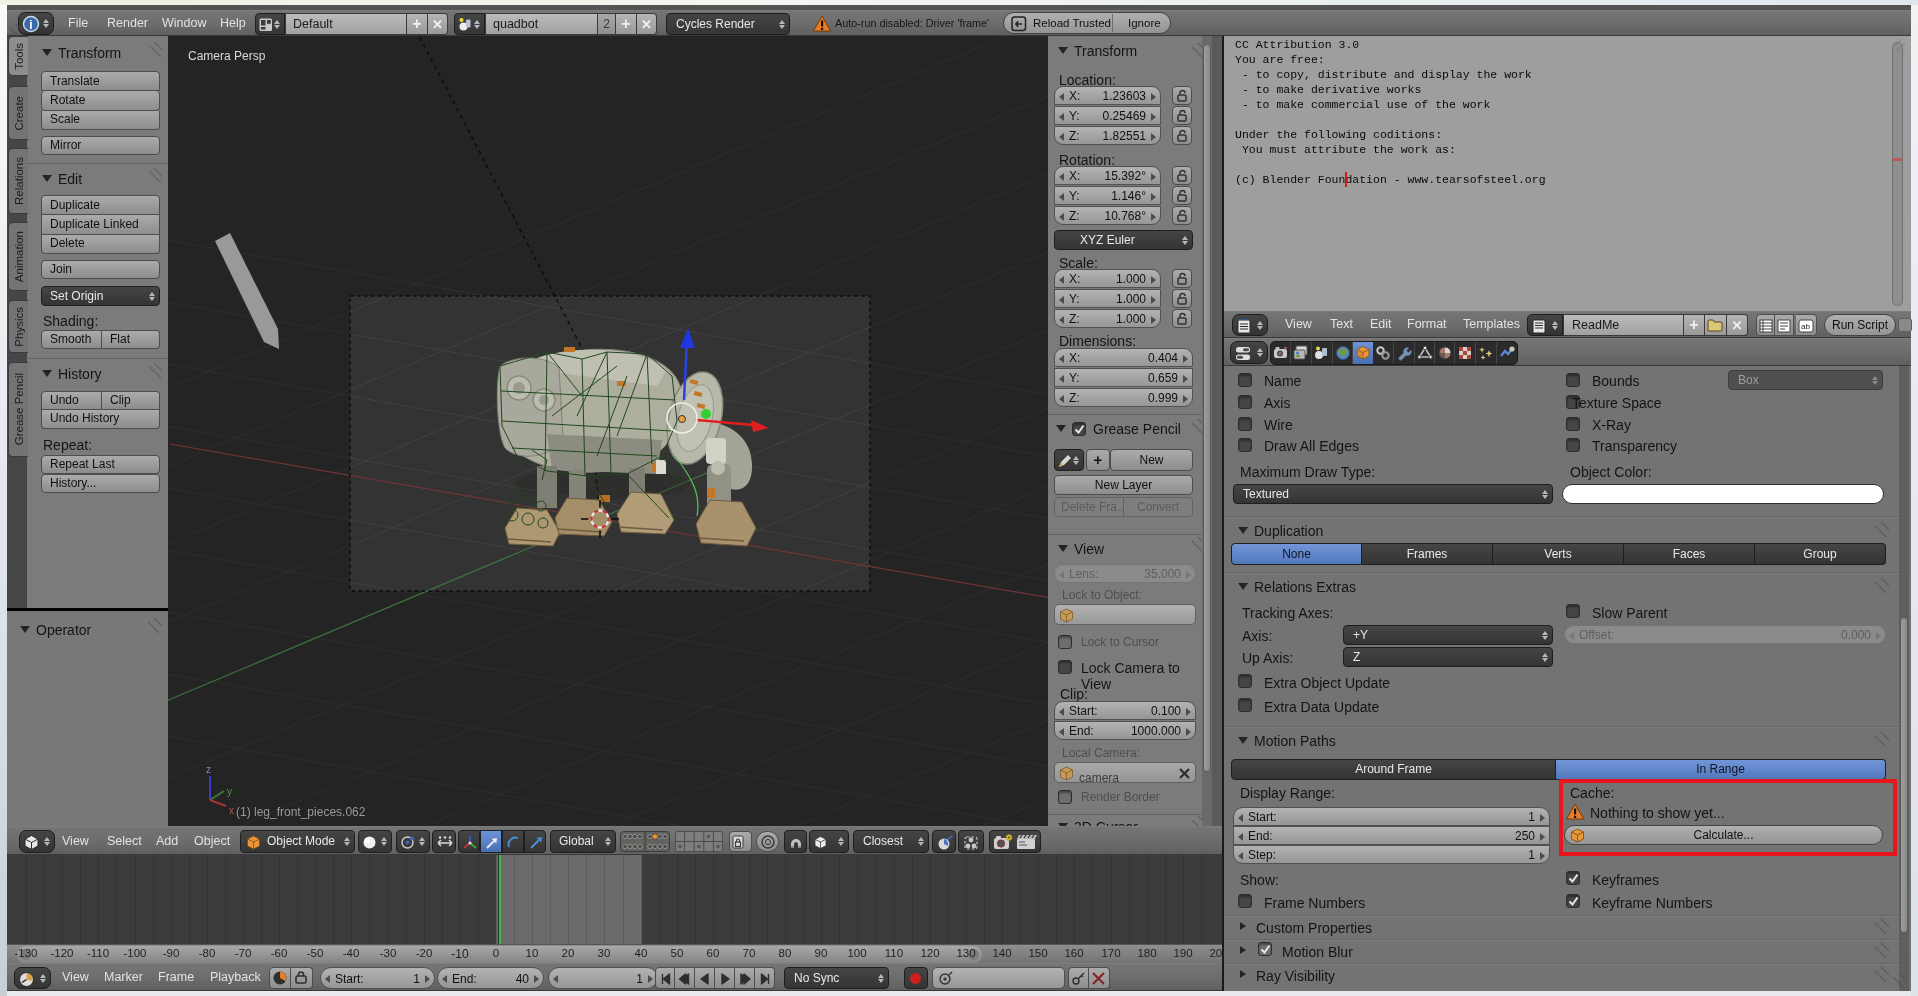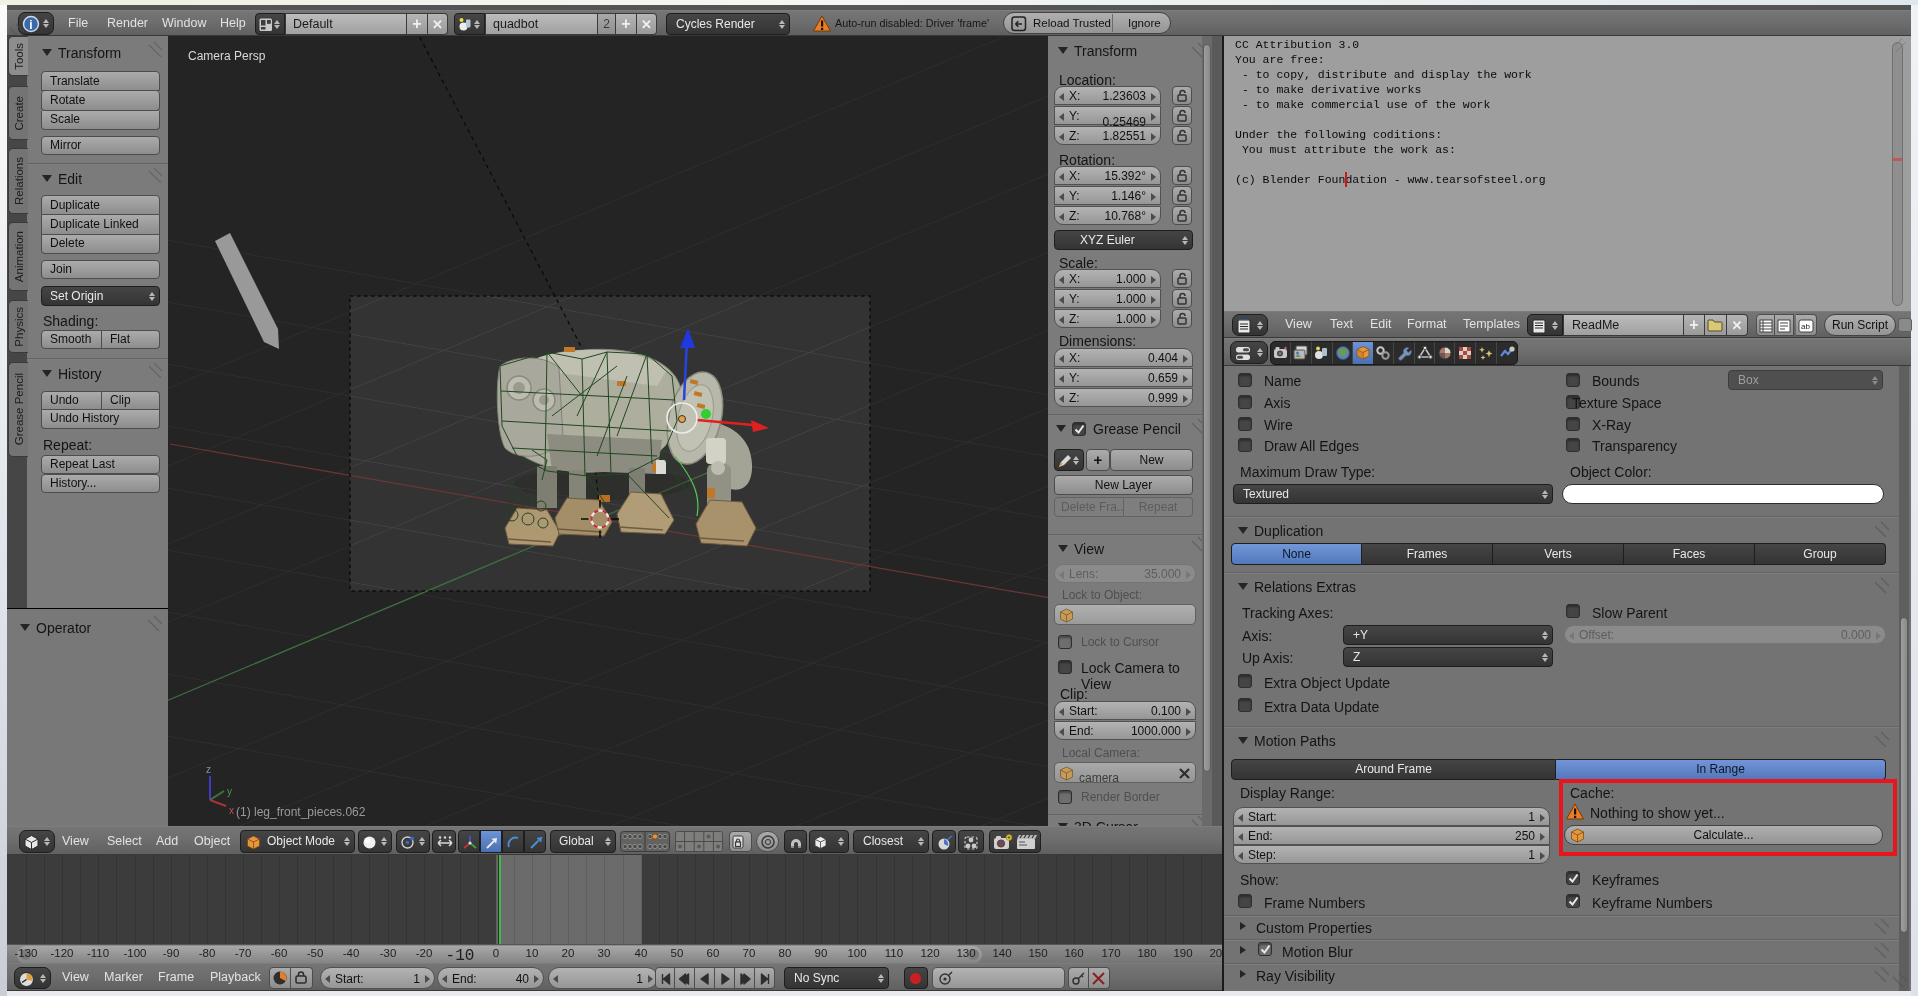--- a/index.html
+++ b/index.html
@@ -256,21 +256,21 @@
 <svg class="corner" style="left:120px;top:326px" viewBox="0 0 16 16">
           <path d="M7 1 L15 9 M2 4 L14 16" stroke="#555" stroke-width="1.5"></path>
         </svg>
 <div class="abs lightbtn" style="left:14px;top:355px;width:61px;height:19px;border-radius:4px 0 0 0;line-height:17px;padding-left:8px;">Undo</div>
 <div class="abs lightbtn" style="left:75px;top:355px;width:58px;height:19px;border-radius:0 4px 0 0;border-left:none;line-height:17px;padding-left:8px;">Clip</div>
 <div class="abs lightbtn" style="left:14px;top:374px;width:119px;height:19px;border-radius:0 0 4px 4px;border-top:none;line-height:17px;padding-left:8px;">Undo History</div>
 <div class="abs panlbl" style="left:16px;top:401px;">Repeat:</div>
 <div class="abs lightbtn" style="left:14px;top:419px;width:119px;height:19px;line-height:17px;padding-left:8px;">Repeat Last</div>
 <div class="abs lightbtn" style="left:14px;top:438px;width:119px;height:19px;line-height:17px;padding-left:8px;">History...</div>
 </div>
-<div class="abs" style="left:0;top:572px;width:161px;height:218px;background:#787878;border-top:1px solid #000000;">
+<div class="abs" style="left:0;top:572px;width:161px;height:218px;background:#787878;border-top:3px solid #000000;">
         <span class="tri-d abs" style="left:13px;top:15px;"></span>
         <span class="panlbl abs" style="left:29px;top:11px;">Operator</span>
         <svg class="corner" style="left:140px;top:6px;" viewBox="0 0 16 16">
           <path d="M7 1 L15 9 M1 5 L12 16" stroke="#4f4f4f" stroke-width="1.5"></path>
         </svg>
       </div>
     </div>
     <div class="abs" style="left:1048px;top:36px;width:164px;height:790px;background:#7b7b7b;overflow:hidden;font-size:12px;">
       <span class="tri-d abs" style="left:10px;top:11px;"></span>
       <span class="panlbl abs" style="left:26px;top:7px;">Transform</span>
@@ -280,21 +280,21 @@
       <div class="abs panlbl" style="left:11px;top:36px;">Location:</div>
       <div class="abs field" style="left:6px;top:50px;width:107px;height:19px;border-radius:9px 9px 0 0;">
         <span class="abs" style="left:4px;top:5.5px;width:0;height:0;border-top:4px solid transparent;border-bottom:4px solid transparent;border-right:5px solid #4c4c4c;"></span>
         <span class="abs" style="left:14px;top:2.0px;color:#111;">X:</span>
         <span class="abs" style="right:14px;top:2.0px;color:#111;">1.23603</span>
         <span class="abs" style="right:4px;top:5.5px;width:0;height:0;border-top:4px solid transparent;border-bottom:4px solid transparent;border-left:5px solid #4c4c4c;"></span>
       </div>
       <div class="abs field" style="left:6px;top:70px;width:107px;height:19px;border-radius:0;">
         <span class="abs" style="left:4px;top:5.5px;width:0;height:0;border-top:4px solid transparent;border-bottom:4px solid transparent;border-right:5px solid #4c4c4c;"></span>
         <span class="abs" style="left:14px;top:2.0px;color:#111;">Y:</span>
-        <span class="abs" style="right:14px;top:8px;color:#111;">0.25469</span>
+        <span class="abs" style="right:14px;top:2.0px;color:#111;">0.25469</span>
         <span class="abs" style="right:4px;top:5.5px;width:0;height:0;border-top:4px solid transparent;border-bottom:4px solid transparent;border-left:5px solid #4c4c4c;"></span>
       </div>
       <div class="abs field" style="left:6px;top:90px;width:107px;height:19px;border-radius:0 0 9px 9px;">
         <span class="abs" style="left:4px;top:5.5px;width:0;height:0;border-top:4px solid transparent;border-bottom:4px solid transparent;border-right:5px solid #4c4c4c;"></span>
         <span class="abs" style="left:14px;top:2.0px;color:#111;">Z:</span>
         <span class="abs" style="right:14px;top:2.0px;color:#111;">1.82551</span>
         <span class="abs" style="right:4px;top:5.5px;width:0;height:0;border-top:4px solid transparent;border-bottom:4px solid transparent;border-left:5px solid #4c4c4c;"></span>
       </div>
       <div class="lock" style="left:124px;top:50px;"><svg width="18" height="17" viewBox="0 0 18 17">
           <rect x="5" y="8" width="8" height="6" rx="1" fill="none" stroke="#333" stroke-width="1.5"></rect>
@@ -410,21 +410,21 @@
         </svg>
         <span class="arr2">
           <i class="au"></i>
           <i class="ad"></i>
         </span>
       </div>
       <div class="abs lightbtn" style="left:38px;top:413px;width:24px;height:22px;font-size:15px;text-align:center;line-height:20px;font-weight:bold;">+</div>
       <div class="abs lightbtn" style="left:62px;top:413px;width:83px;height:22px;text-align:center;line-height:20px;">New</div>
       <div class="abs lightbtn" style="left:6px;top:439px;width:139px;height:20px;text-align:center;line-height:18px;">New Layer</div>
       <div class="abs" style="left:6px;top:461px;width:70px;height:20px;background:#7e7e7e;border:1px solid #636363;border-radius:4px 0 0 4px;color:#5c5c5c;line-height:18px;padding-left:6px;white-space:nowrap;overflow:hidden;">Delete Fra...</div>
-      <div class="abs" style="left:76px;top:461px;width:69px;height:20px;background:#7e7e7e;border:1px solid #636363;border-left:none;border-radius:0 4px 4px 0;color:#5c5c5c;line-height:18px;text-align:center;">Repeat</div>
+      <div class="abs" style="left:76px;top:461px;width:69px;height:20px;background:#7e7e7e;border:1px solid #636363;border-left:none;border-radius:0 4px 4px 0;color:#5c5c5c;line-height:18px;text-align:center;">Convert</div>
       <div class="sep" style="left:0;top:498px;width:160px;"></div>
       <span class="tri-d abs" style="left:10px;top:509px;"></span>
       <span class="panlbl abs" style="left:26px;top:505px;">View</span>
       <svg class="corner" style="left:143px;top:500px;" viewBox="0 0 16 16">
         <path d="M7 1 L15 9 M1 5 L12 16" stroke="#4f4f4f" stroke-width="1.5"></path>
       </svg>
       <div class="abs fieldg" style="left:6px;top:528px;width:142px;height:19px;border-radius:9px;">
         <span class="abs" style="left:4px;top:5.5px;width:0;height:0;border-top:4px solid transparent;border-bottom:4px solid transparent;border-right:5px solid #777;"></span>
         <span class="abs" style="left:14px;top:2.0px;color:#5e5e5e;">Lens:</span>
         <span class="abs" style="right:14px;top:2.0px;color:#5e5e5e;">35.000</span>
@@ -736,21 +736,21 @@
         <span class="abs" style="left:73px;top:2px;width:36px;text-align:center;font-size:11.5px;color:#1e1e1e;">-110</span>
         <span class="abs" style="left:110px;top:2px;width:36px;text-align:center;font-size:11.5px;color:#1e1e1e;">-100</span>
         <span class="abs" style="left:146px;top:2px;width:36px;text-align:center;font-size:11.5px;color:#1e1e1e;">-90</span>
         <span class="abs" style="left:182px;top:2px;width:36px;text-align:center;font-size:11.5px;color:#1e1e1e;">-80</span>
         <span class="abs" style="left:218px;top:2px;width:36px;text-align:center;font-size:11.5px;color:#1e1e1e;">-70</span>
         <span class="abs" style="left:254px;top:2px;width:36px;text-align:center;font-size:11.5px;color:#1e1e1e;">-60</span>
         <span class="abs" style="left:290px;top:2px;width:36px;text-align:center;font-size:11.5px;color:#1e1e1e;">-50</span>
         <span class="abs" style="left:326px;top:2px;width:36px;text-align:center;font-size:11.5px;color:#1e1e1e;">-40</span>
         <span class="abs" style="left:363px;top:2px;width:36px;text-align:center;font-size:11.5px;color:#1e1e1e;">-30</span>
         <span class="abs" style="left:399px;top:2px;width:36px;text-align:center;font-size:11.5px;color:#1e1e1e;">-20</span>
-        <span class="abs" style="left:435px;top:2px;width:36px;text-align:center;font-size:16px;color:#1e1e1e;font-family:Liberation Mono, monospace;">-10</span>
+        <span class="abs" style="left:435px;top:2px;width:36px;text-align:center;font-size:12px;color:#1e1e1e;">-10</span>
         <span class="abs" style="left:471px;top:2px;width:36px;text-align:center;font-size:11.5px;color:#1e1e1e;">0</span>
         <span class="abs" style="left:507px;top:2px;width:36px;text-align:center;font-size:11.5px;color:#1e1e1e;">10</span>
         <span class="abs" style="left:543px;top:2px;width:36px;text-align:center;font-size:11.5px;color:#1e1e1e;">20</span>
         <span class="abs" style="left:579px;top:2px;width:36px;text-align:center;font-size:11.5px;color:#1e1e1e;">30</span>
         <span class="abs" style="left:616px;top:2px;width:36px;text-align:center;font-size:11.5px;color:#1e1e1e;">40</span>
         <span class="abs" style="left:652px;top:2px;width:36px;text-align:center;font-size:11.5px;color:#1e1e1e;">50</span>
         <span class="abs" style="left:688px;top:2px;width:36px;text-align:center;font-size:11.5px;color:#1e1e1e;">60</span>
         <span class="abs" style="left:724px;top:2px;width:36px;text-align:center;font-size:11.5px;color:#1e1e1e;">70</span>
         <span class="abs" style="left:760px;top:2px;width:36px;text-align:center;font-size:11.5px;color:#1e1e1e;">80</span>
         <span class="abs" style="left:796px;top:2px;width:36px;text-align:center;font-size:11.5px;color:#1e1e1e;">90</span>

